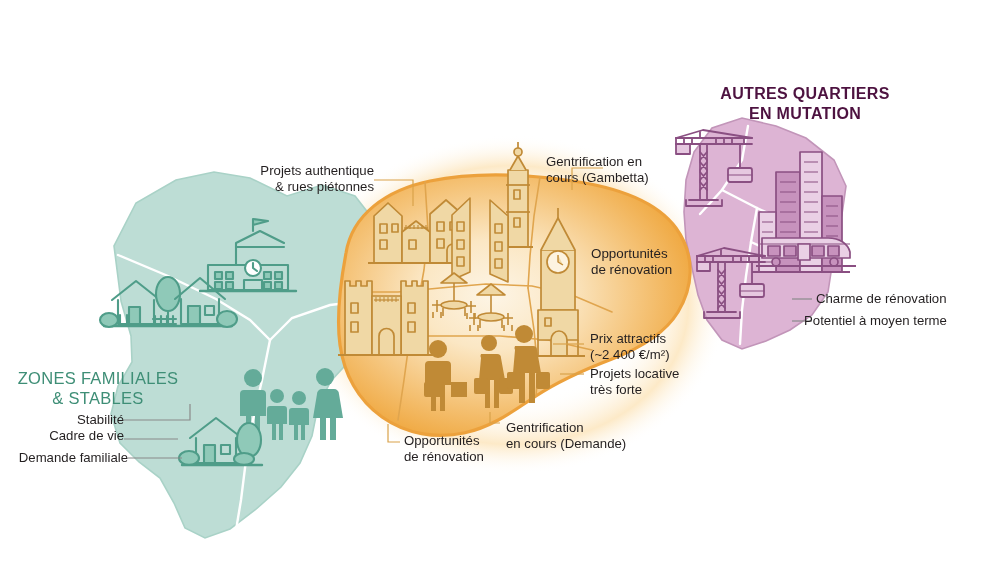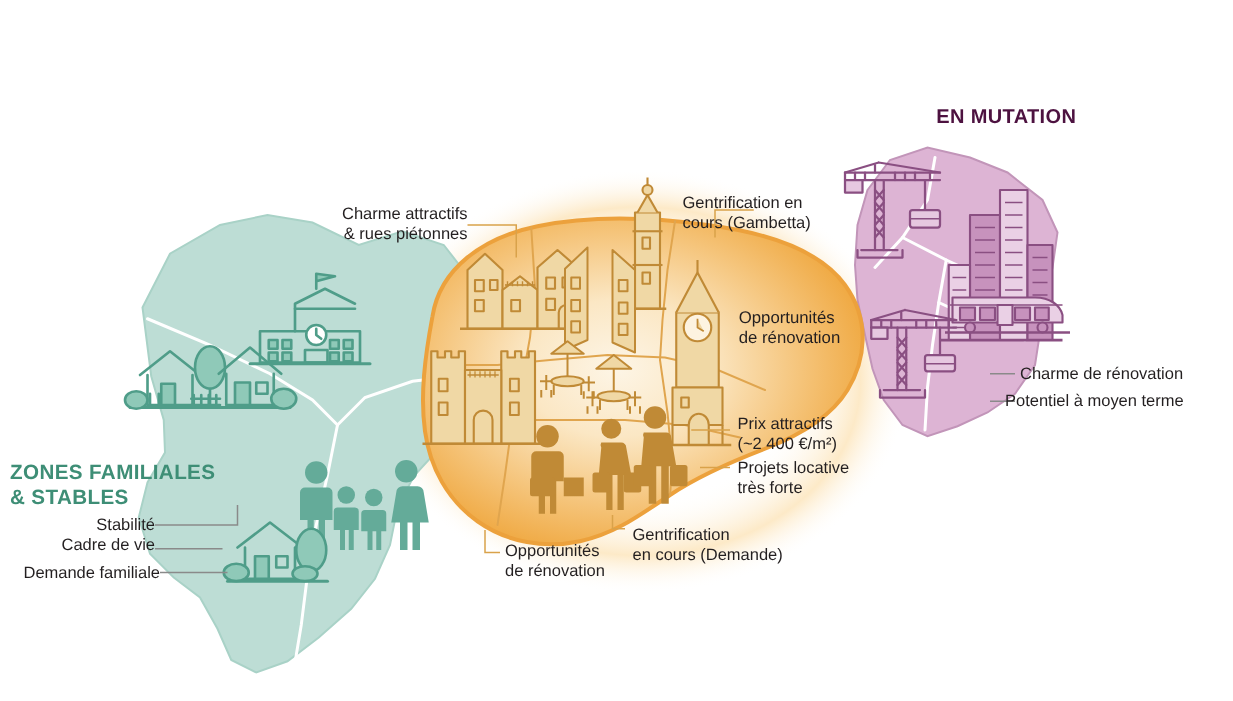--- a/index.html
+++ b/index.html
@@ -4,22 +4,22 @@
 <style>
   html,body{margin:0;padding:0;background:#ffffff;}
   body{width:986px;height:561px;overflow:hidden;
        font-family:"Liberation Sans","DejaVu Sans",sans-serif;
        color:#231f20;-webkit-font-smoothing:antialiased;}
   #stage{position:relative;width:986px;height:561px;background:#fff;}
   svg.layer{position:absolute;left:0;top:0;width:986px;height:561px;}
 
   .lbl{position:absolute;white-space:nowrap;line-height:1.22;}
 
-  .title-green{color:#3e8e76;font-size:16.5px;font-weight:bold;letter-spacing:.3px;
-               text-align:left;}
+  .title-green{color:#3e8e76;font-size:16.5px;font-weight:normal;letter-spacing:.3px;
+               text-align:center;}
   .title-purple{color:#4d1240;font-size:16px;font-weight:bold;letter-spacing:.3px;
                 text-align:center;}
 
   .callout{font-size:13.2px;color:#231f20;}
   .callout.right{text-align:right;}
 
   .inzone{font-size:13.4px;color:#231f20;}
 </style>
 </head>
 <body>
@@ -361,28 +361,29 @@
   <div class="lbl title-green" style="left:8px; top:368px; width:180px;">
     <div>ZONES FAMILIALES</div>
     <div>&amp; STABLES</div>
   </div>
 
   <div class="lbl callout right" style="left:0px; top:412px; width:124px;">Stabilité</div>
   <div class="lbl callout right" style="left:0px; top:428px; width:124px;">Cadre de vie</div>
   <div class="lbl callout right" style="left:0px; top:450px; width:128px;">Demande familiale</div>
 
   <div class="lbl title-purple" style="left:705px; top:84px; width:200px;">
+    <div>AUTRES QUARTIERS</div>
     <div>EN MUTATION</div>
   </div>
 
   <div class="lbl callout" style="left:816px; top:291px;">Charme de rénovation</div>
   <div class="lbl callout" style="left:804px; top:313px;">Potentiel à moyen terme</div>
 
   <div class="lbl callout right" style="left:204px; top:163px; width:170px;">
-    <div>Charme attractifs</div>
+    <div>Projets authentique</div>
     <div>&amp; rues piétonnes</div>
   </div>
 
   <div class="lbl callout" style="left:546px; top:154px;">
     <div>Gentrification en</div>
     <div>cours (Gambetta)</div>
   </div>
 
   <div class="lbl inzone" style="left:591px; top:246px;">
     <div>Opportunités</div>

